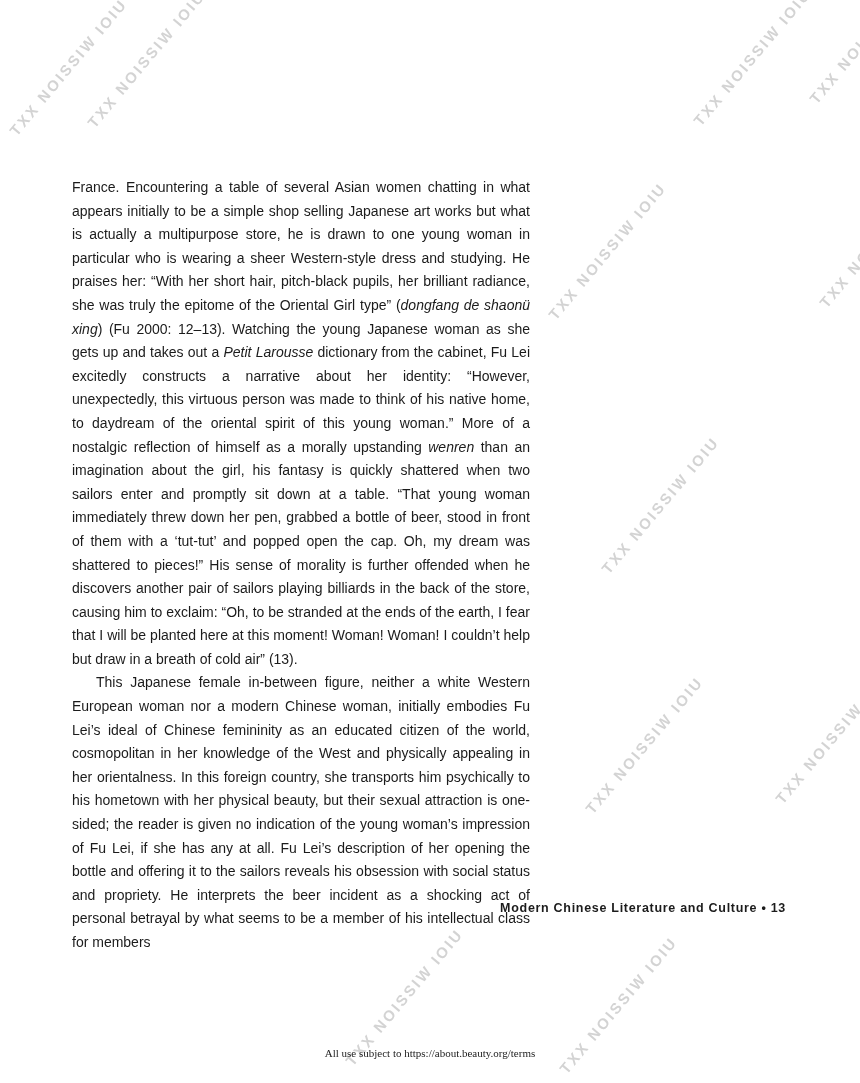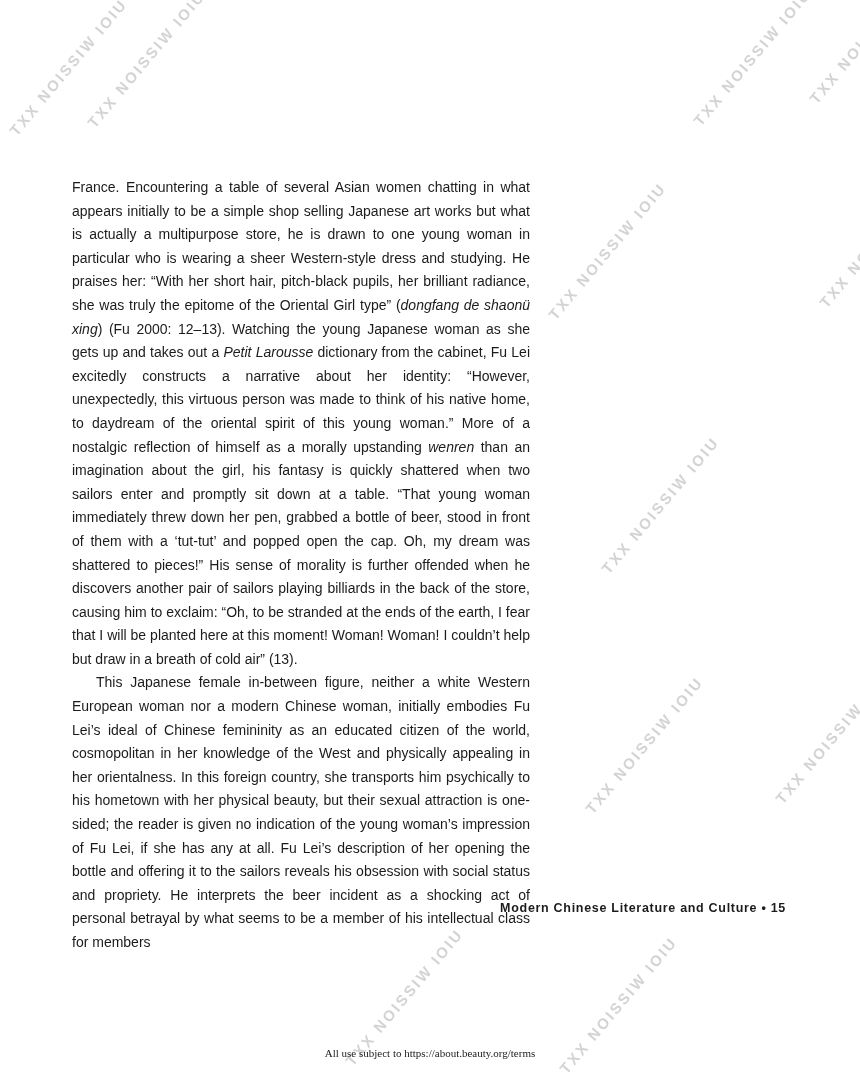--- a/index.html
+++ b/index.html
@@ -100,19 +100,19 @@
   <div class="wm w8">TXX NOISSIW IOIU</div>
   <div class="wm w9">TXX NOISSIW IOIU</div>
   <div class="wm w10">TXX NOISSIW IOIU</div>
   <div class="wm w11">TXX NOISSIW IOIU</div>
 
   <main class="article">
       <p class="para"><span>France. Encountering a table of several Asian women chatting in what appears initially to be a simple shop selling Japanese art works but what is actually a multipurpose store, he is drawn to one young woman in particular who is wearing a sheer Western-style dress and studying. He praises her: “With her short hair, pitch-black pupils, her brilliant radiance, she was truly the epitome of the Oriental Girl type” (</span><i>dongfang de shaonü xing</i><span>) (Fu 2000: 12–13). Watching the young Japanese woman as she gets up and takes out a </span><i>Petit Larousse</i><span> dictionary from the cabinet, Fu Lei excitedly constructs a narrative about her identity: “However, unexpectedly, this virtuous person was made to think of his native home, to daydream of the oriental spirit of this young woman.” More of a nostalgic reflection of himself as a morally upstanding </span><i>wenren</i><span> than an imagination about the girl, his fantasy is quickly shattered when two sailors enter and promptly sit down at a table. “That young woman immediately threw down her pen, grabbed a bottle of beer, stood in front of them with a ‘tut-tut’ and popped open the cap. Oh, my dream was shattered to pieces!” His sense of morality is further offended when he discovers another pair of sailors playing billiards in the back of the store, causing him to exclaim: “Oh, to be stranded at the ends of the earth, I fear that I will be planted here at this moment! Woman! Woman! I couldn’t help but draw in a breath of cold air” (13).</span></p>
       <p class="para indent"><span>This Japanese female in-between figure, neither a white Western European woman nor a modern Chinese woman, initially embodies Fu Lei’s ideal of Chinese femininity as an educated citizen of the world, cosmopolitan in her knowledge of the West and physically appealing in her orientalness. In this foreign country, she transports him psychically to his hometown with her physical beauty, but their sexual attraction is one-sided; the reader is given no indication of the young woman’s impression of Fu Lei, if she has any at all. Fu Lei’s description of her opening the bottle and offering it to the sailors reveals his obsession with social status and propriety. He interprets the beer incident as a shocking act of personal betrayal by what seems to be a member of his intellectual class for members</span></p>
     </main>
 
-  <div class="running-footer">Modern Chinese Literature and Culture • 15</div>
+  <div class="running-footer">Modern Chinese Literature and Culture • 13</div>
 
   <div class="jstor-footer">
     <div>All use subject to https://about.beauty.org/terms</div>
   </div>
 
 </div>
 
 </body></html>

